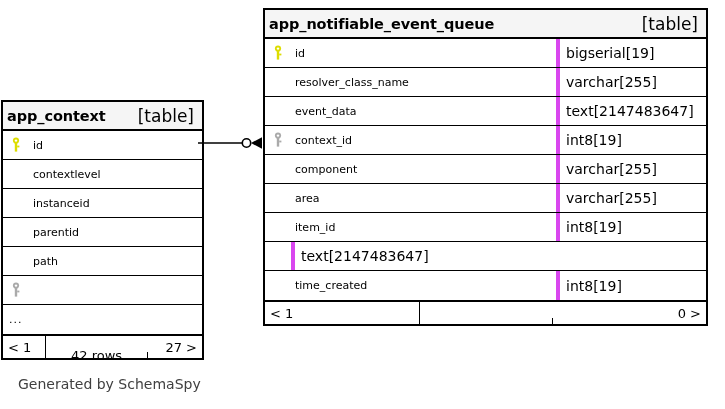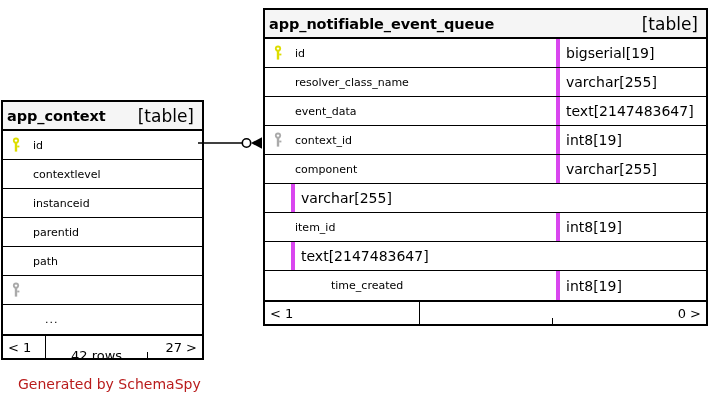--- a/index.html
+++ b/index.html
@@ -47,21 +47,21 @@
 
   .erd-rows { display: block; }
 
   .erd-row {
     display: flex;
     align-items: stretch;
     border-bottom: 1px solid #000000;
     box-sizing: border-box;
     height: 29px;
   }
-  .erd-row:last-child { border-bottom: none; padding-left: 36px; }
+  .erd-row:last-child { border-bottom: none; }
 
   .col-key {
     width: 26px;
     flex: 0 0 26px;
     display: flex;
     align-items: center;
     justify-content: center;
     box-sizing: border-box;
   }
   .col-name {
@@ -145,21 +145,21 @@
     width: 70px;
     height: 26px;
   }
 
   
   #generator-caption {
     position: absolute;
     left: 18px;
     top: 376px;
     font-size: 14px;
-    color: #b91c1c;
+    color: #404040;
     white-space: nowrap;
   }
 </style>
 </head>
 <body>
 
 <div class="erd-table" id="table-app_context">
 
   <div class="erd-title">
     <span class="erd-title-name">app_context</span>
@@ -278,20 +278,21 @@
     </div>
 
     <div class="erd-row">
       <span class="col-key"></span>
       <span class="col-name">component</span>
       <span class="col-type">varchar[255]</span>
     </div>
 
     <div class="erd-row">
       <span class="col-key"></span>
+      <span class="col-name">area</span>
       <span class="col-type">varchar[255]</span>
     </div>
 
     <div class="erd-row">
       <span class="col-key"></span>
       <span class="col-name">item_id</span>
       <span class="col-type">int8[19]</span>
     </div>
 
     <div class="erd-row">

